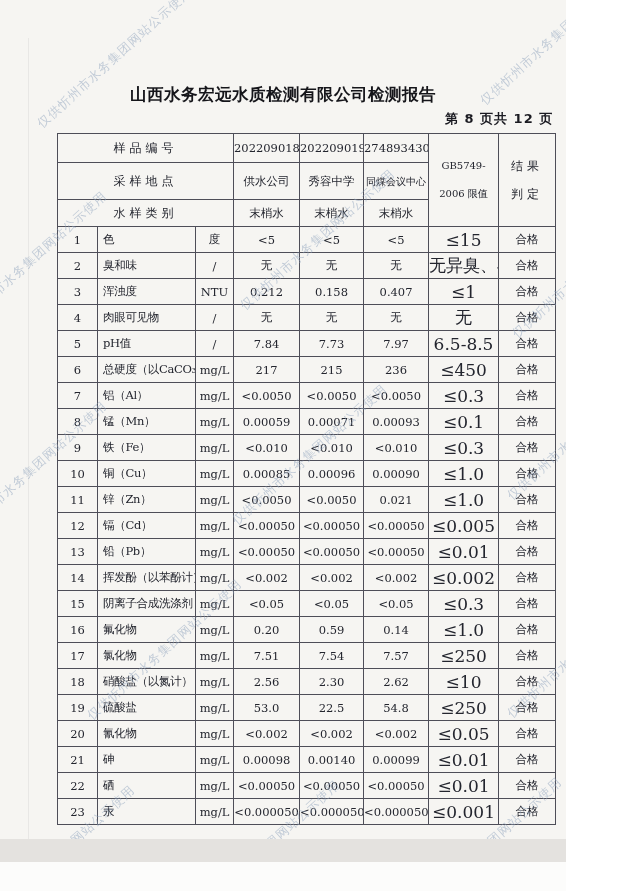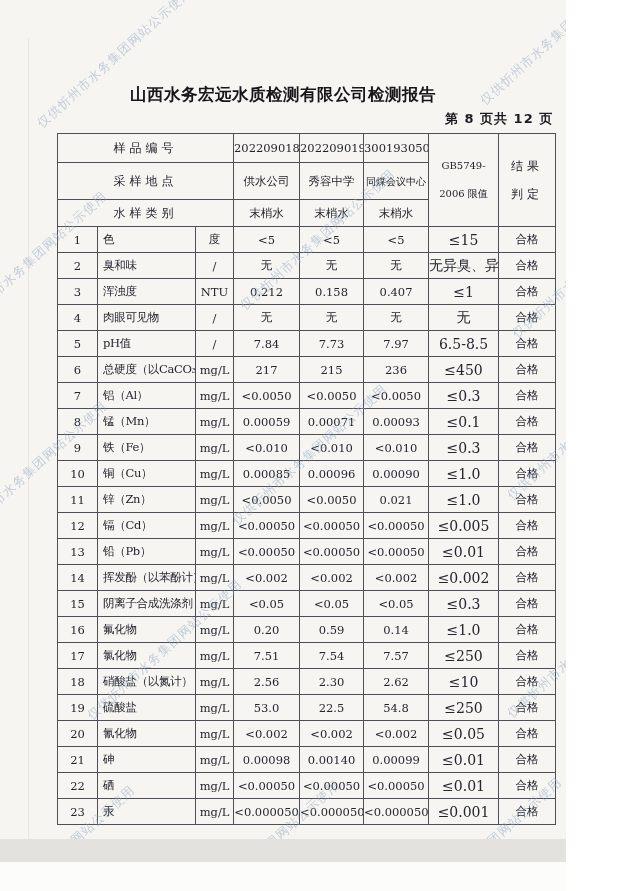--- a/index.html
+++ b/index.html
@@ -38,21 +38,21 @@
   tr.hrow2 td{height:34px;}
   tr.hrow3 td{height:26px;}
   tr.brow td{height:25px;}
   td.label-cell{letter-spacing:4px;font-size:12px;}
   td.wrap{white-space:normal;line-height:13px;font-size:10px;padding:1px;}
   td.limit-head div,td.result-head div{line-height:14px;}
   td.limit-head .gap,td.result-head .gap{height:14px;}
   td.result-head{letter-spacing:4px;font-size:12px;}
   td.limit-head{font-size:10px;margin-left:40px;}
   td.item{text-align:left;padding-left:5px;letter-spacing:-0.3px;}
-  td.limit{font-size:14px;}
+  td.limit{font-size:17px;}
   #wm-layer,#stamp-layer{position:absolute;left:0;top:0;width:100%;height:100%;pointer-events:none;}
   .wm{
     position:absolute;transform:translate(-50%,-50%) rotate(-42deg);
     font-family:"DejaVu Sans","Liberation Sans",sans-serif;
     font-size:12.5px;letter-spacing:1px;opacity:0.5;white-space:nowrap;
   }
   .stampfrag{
     position:absolute;font-family:"DejaVu Sans","Liberation Sans",sans-serif;
     font-weight:bold;opacity:0.65;line-height:1;
   }
@@ -77,21 +77,21 @@
         <col style="width:64px">
         <col style="width:65px">
       <col style="width:70px">
         <col style="width:57px">
     </colgroup>
     <tbody id="tbody-main">
       <tr class="hrow1">
         <td colspan="3" class="label-cell">样品编号</td>
         <td>202209018</td>
         <td>202209019</td>
-        <td>300193050</td>
+        <td>274893430</td>
         <td rowspan="3" class="limit-head">
           <div>GB5749-</div>
           <div class="gap"></div>
           <div>2006 限值</div>
         </td>
         <td rowspan="3" class="result-head">
           <div>结果</div>
           <div class="gap"></div>
           <div>判定</div>
         </td>

